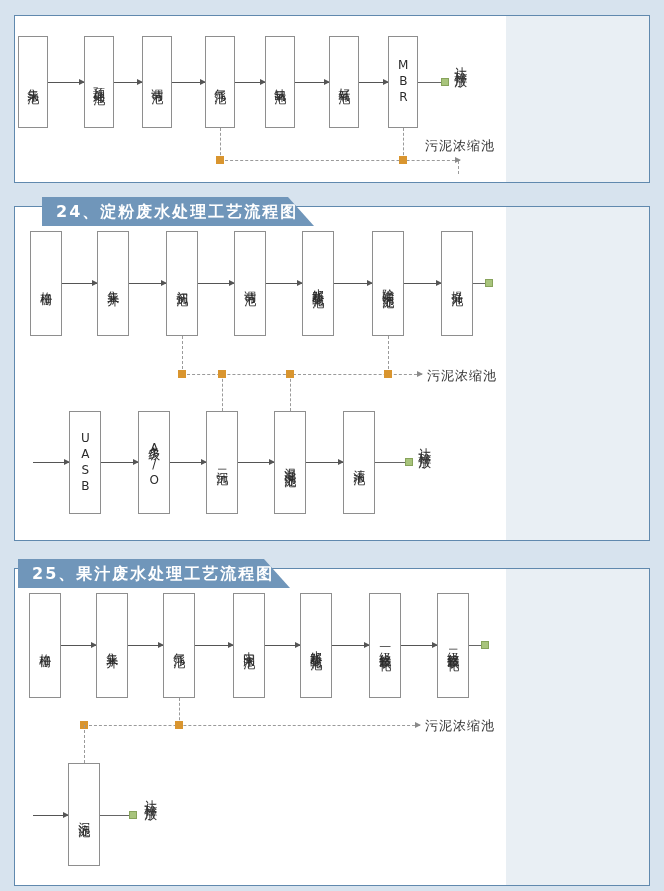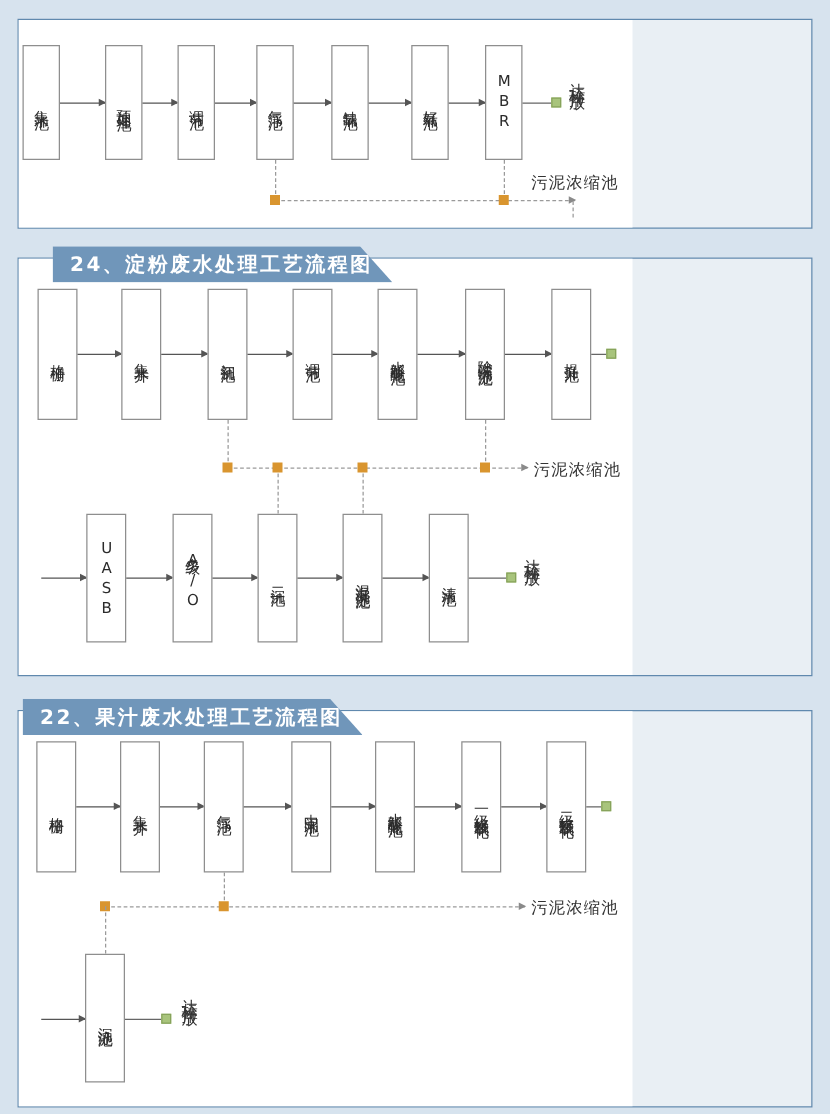--- a/index.html
+++ b/index.html
@@ -278,17 +278,17 @@
 
     <div class="arrow" style="left:18px;top:246px;width:35px;"></div>
     <div class="box" style="left:53px;top:194px;width:32px;height:103px;">
         <span>沉淀池</span>
       </div>
     <div class="line" style="left:85px;top:246px;width:29px;"></div>
     <div class="gsq" style="left:114px;top:242px;"></div>
     <div class="outcome" style="left:128px;top:220px;">达标排放</div>
 
     <div class="banner" style="left:3px;top:-10px;width:272px;">
-      <span>22、果汁废水处理工艺流程图</span>
+      <span>25、果汁废水处理工艺流程图</span>
     </div>
   </div>
 
 </div>
 
 </body></html>

